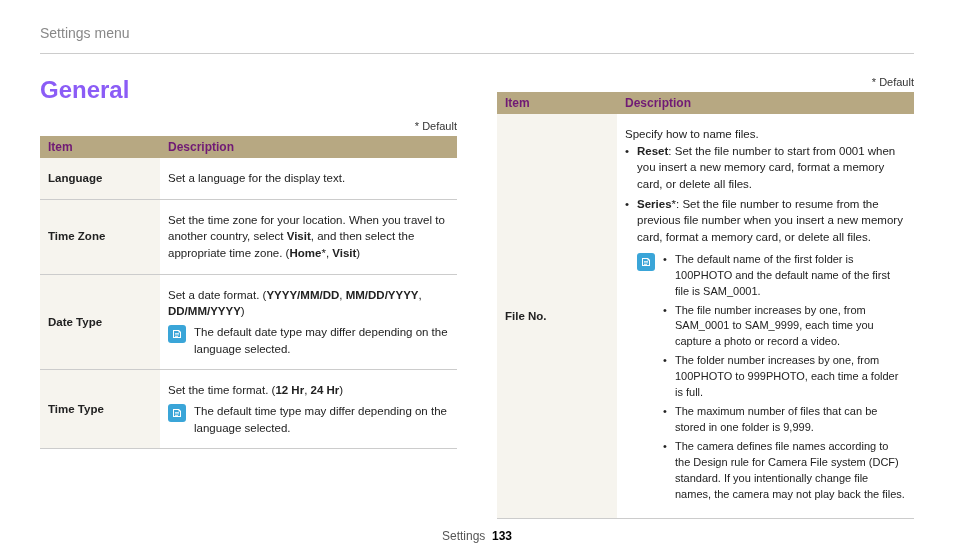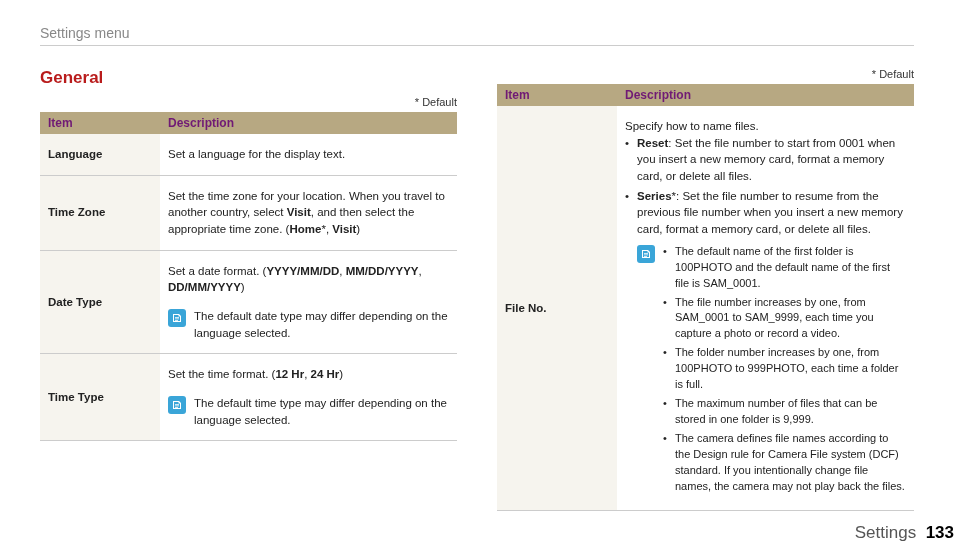--- a/index.html
+++ b/index.html
@@ -9,40 +9,40 @@
     font-family: "Segoe UI", Arial, sans-serif;
     font-size: 12px;
     color: #222;
     background: #fff;
     padding: 25px 40px 20px 40px;
     position: relative;
   }
   .breadcrumb {
     color: #888;
     font-size: 14px;
-    margin-bottom: 4px;
+    margin-bottom: 12px;
   }
   .hr-line {
     border: none;
     border-top: 1px solid #ccc;
     margin-bottom: 22px;
   }
   .columns {
     display: flex;
     gap: 40px;
   }
   .col {
     flex: 1;
     min-width: 0;
   }
   h2.section-title {
-    color: #b91c1c;
-    font-size: 17px;
+    color: #8b5cf6;
+    font-size: 24px;
     font-weight: 600;
-    margin-bottom: 8px;
+    margin-bottom: 16px;
   }
   .default-note {
     text-align: right;
     font-size: 11px;
     color: #333;
     margin-bottom: 4px;
   }
   table.settings {
     width: 100%;
     border-collapse: collapse;
@@ -66,21 +66,21 @@
   table.settings td.item-cell {
     font-weight: 600;
     vertical-align: middle;
     background: #f6f4ee;
   }
   .right-table td.item-cell { background: #f6f4ee; }
   .note-row {
     display: flex;
     align-items: flex-start;
     gap: 8px;
-    margin-top: 12px;
+    margin-top: 4px;
   }
   .note-icon {
     width: 18px;
     height: 18px;
     flex-shrink: 0;
     background: #3aa5d8;
     border-radius: 3px;
     display: flex;
     align-items: center;
     justify-content: center;
@@ -110,22 +110,22 @@
     gap: 8px;
     margin-top: 6px;
     margin-left: 12px;
   }
   .note-block ul.bullets { flex: 1; font-size: 11px; }
   .footer {
     position: absolute;
     bottom: 14px;
     left: 0;
     width: 100%;
-    text-align: right;
-    font-size: 17px;
+    text-align: center;
+    font-size: 12px;
     color: #555;
   }
   .footer .pg { font-weight: 700; color: #000; }
   b { font-weight: 700; }
 </style>
 </head>
 <body>
 
 <div class="breadcrumb">Settings menu</div>
 <hr class="hr-line">

